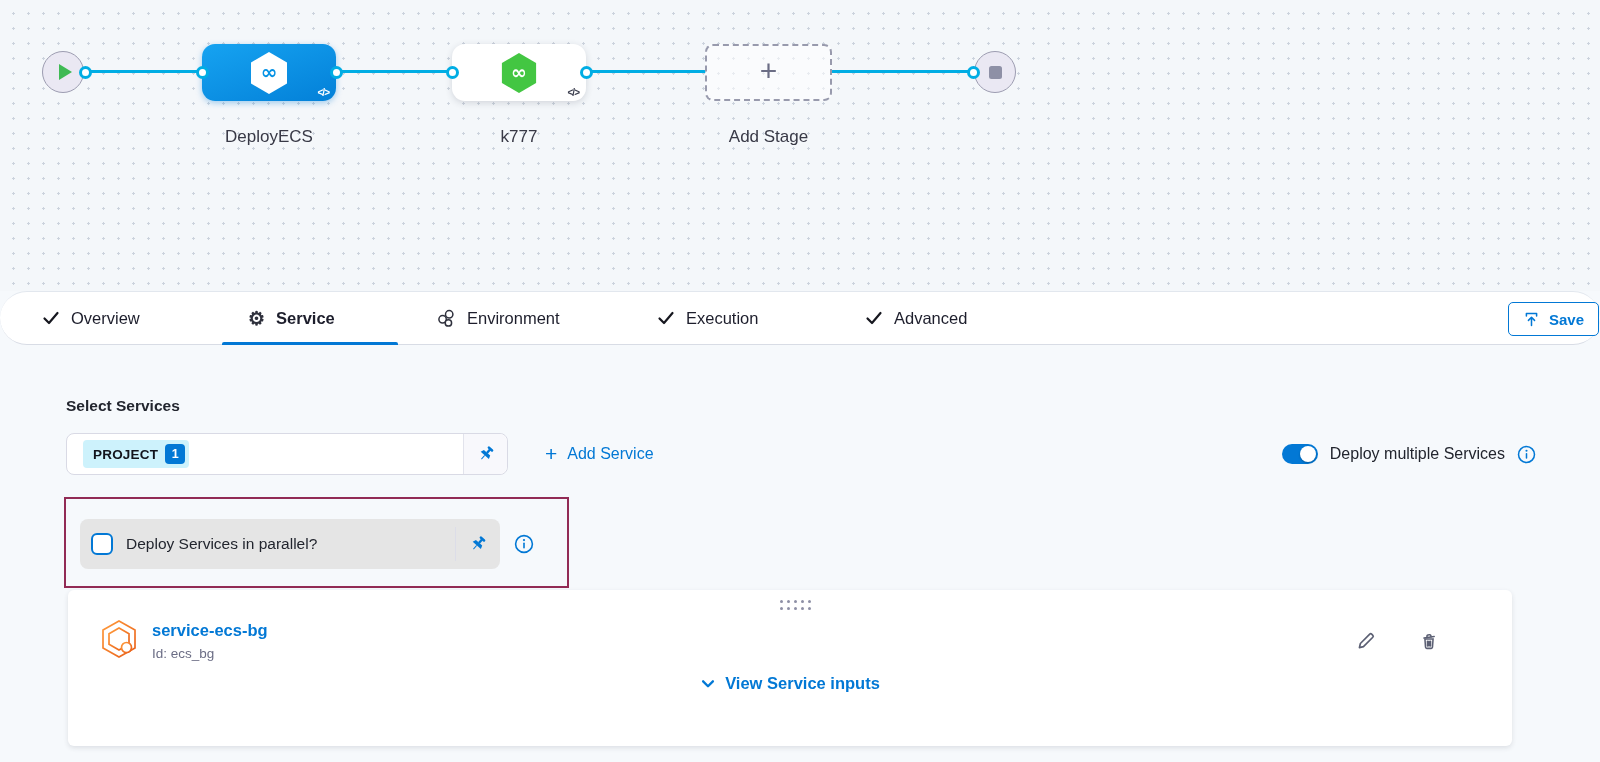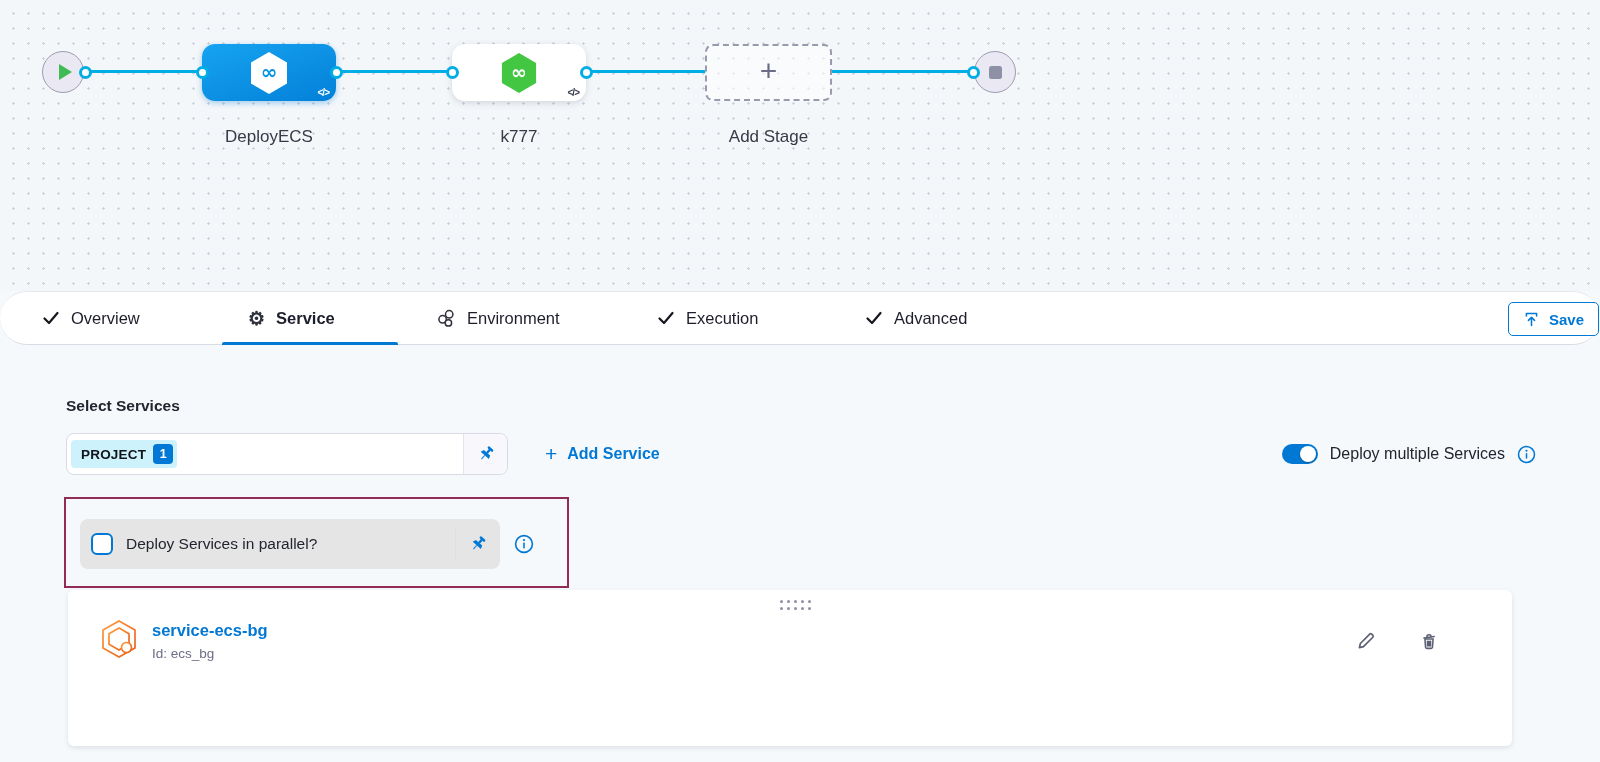--- a/index.html
+++ b/index.html
@@ -42,31 +42,31 @@
     background:#0278d5; border-radius:2px 2px 0 0; }
   .save-btn { position:absolute; left:1508px; top:10px; height:34px; display:flex; align-items:center; gap:9px;
     padding:0 14px; background:#fff; border:1.5px solid #0278d5; border-radius:5px;
     color:#0278d5; font-size:15px; font-weight:bold; cursor:pointer; }
 
   
   .panel { position:absolute; left:0; top:345px; width:1600px; height:417px; background:#f6f9fc; }
   .select-label { position:absolute; left:66px; top:52px; font-size:15.5px; font-weight:600; color:#22252e;text-align:center; }
   .input-group { position:absolute; left:66px; top:88px; width:442px; height:42px; background:#fff;
     border:1px solid #d9dae5; border-radius:8px; display:flex; align-items:center; cursor:pointer; }
-  .chip { margin-left:4px; height:28px; background:#cdf2fc; border-radius:4px;
+  .chip { margin-left:16px; height:28px; background:#cdf2fc; border-radius:4px;
     display:flex; align-items:center; gap:7px; padding:0 4px 0 10px; }
   .chip-text { font-size:13.5px; font-weight:600; color:#12141c; letter-spacing:.2px; }
   .chip-badge { width:20px; height:20px; background:#0278d5; color:#fff; border-radius:4px;
     font-size:12.5px; font-weight:bold; display:flex; align-items:center; justify-content:center; }
   .pin-seg { margin-left:auto; width:44px; height:100%; border-left:1px solid #e2e3ec;
     background:#f8f8fc; border-radius:0 8px 8px 0; display:flex; align-items:center; justify-content:center; cursor:pointer; }
   .add-service { position:absolute; left:545px; top:88px; height:42px; display:flex; align-items:center; gap:10px;
     color:#0278d5; cursor:pointer; }
   .add-service .plus { font-size:21px; font-weight:400; line-height:1; margin-top:-2px; }
-  .add-service .lbl { font-size:16px; font-weight:bold; }
+  .add-service .lbl { font-size:16px; font-weight:normal; }
   .multi-group { position:absolute; right:64px; top:88px; height:42px; display:flex; align-items:center; gap:12px; }
   .toggle { width:36px; height:20px; border-radius:10px; background:#0278d5; position:relative; cursor:pointer; }
   .toggle .knob { position:absolute; top:2px; right:2px; width:16px; height:16px; border-radius:50%;
     background:#fff; box-shadow:0 1px 2px rgba(0,0,0,.25); }
   .multi-label { font-size:16px; color:#22252e; }
 
   .highlight-box { position:absolute; left:64px; top:152px; width:505px; height:91px;
     border:2.5px solid #922b55; }
   .parallel-row { position:absolute; left:14px; top:20px; width:420px; height:50px;
     background:#e5e5e5; border-radius:8px; display:flex; align-items:center; }
@@ -292,15 +292,21 @@
             <g transform="rotate(-9 10 6)">
               <path d="M5.3 6.6h9.4"></path>
               <path d="M8.2 6.6V5.4a1 1 0 0 1 1-1h1.6a1 1 0 0 1 1 1v1.2"></path>
             </g>
             <path d="M6.3 8.2h7.4l-.55 7.5a1.1 1.1 0 0 1-1.1 1H7.95a1.1 1.1 0 0 1-1.1-1z"></path>
             <path d="M8.6 10.2v4.4 M10 10.2v4.4 M11.4 10.2v4.4"></path>
           </g>
         </svg>
       </div>
 
+      <div class="view-inputs">
+        <svg width="16" height="16" viewBox="0 0 18 18">
+          <polyline points="3.5,6 9,11.5 14.5,6" fill="none" stroke="#0278d5" stroke-width="2.6" stroke-linecap="round" stroke-linejoin="round"></polyline>
+        </svg>
+        <span>View Service inputs</span>
+      </div>
     </div>
   </div>
 </div>
 
 </body></html>

